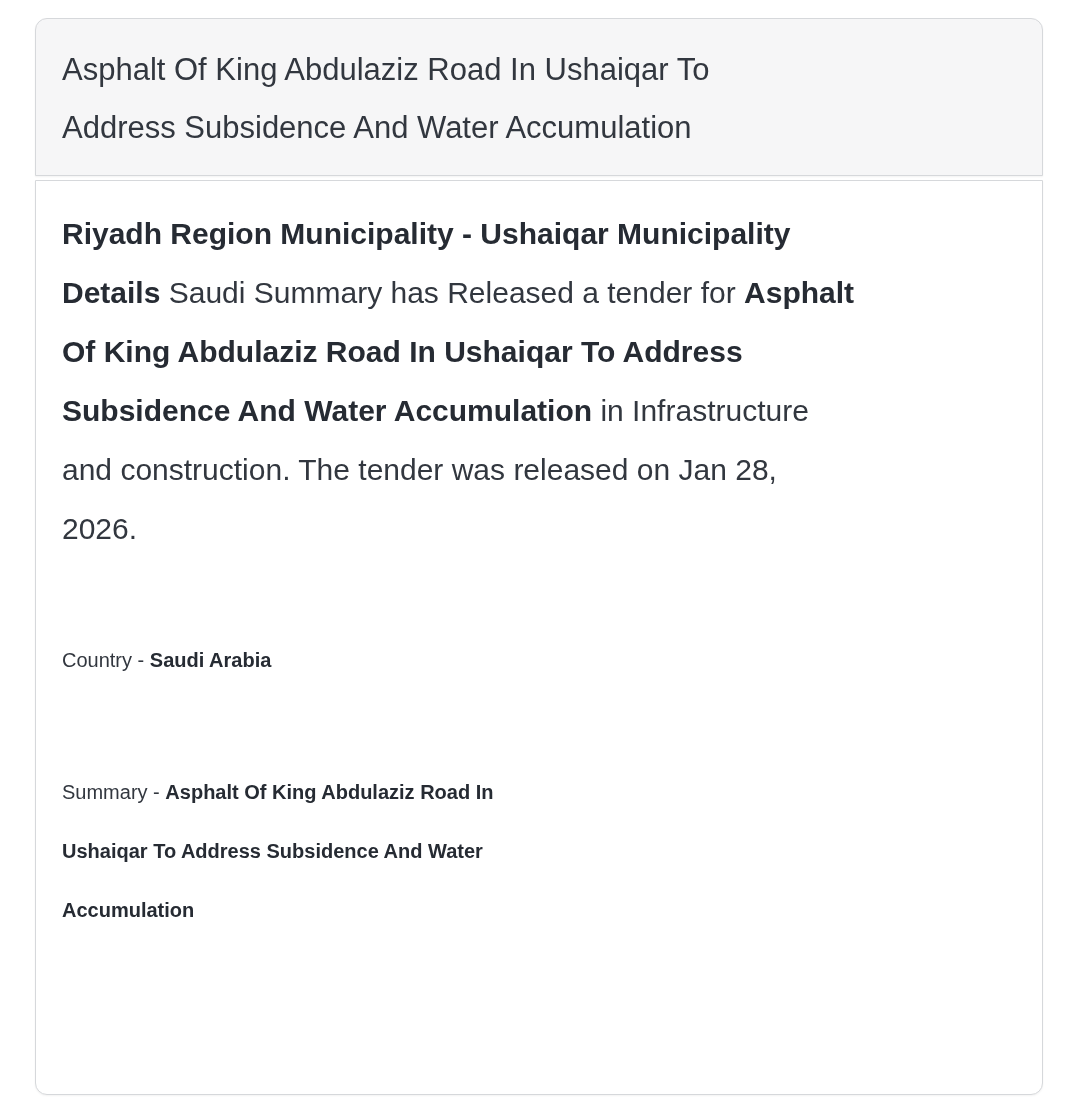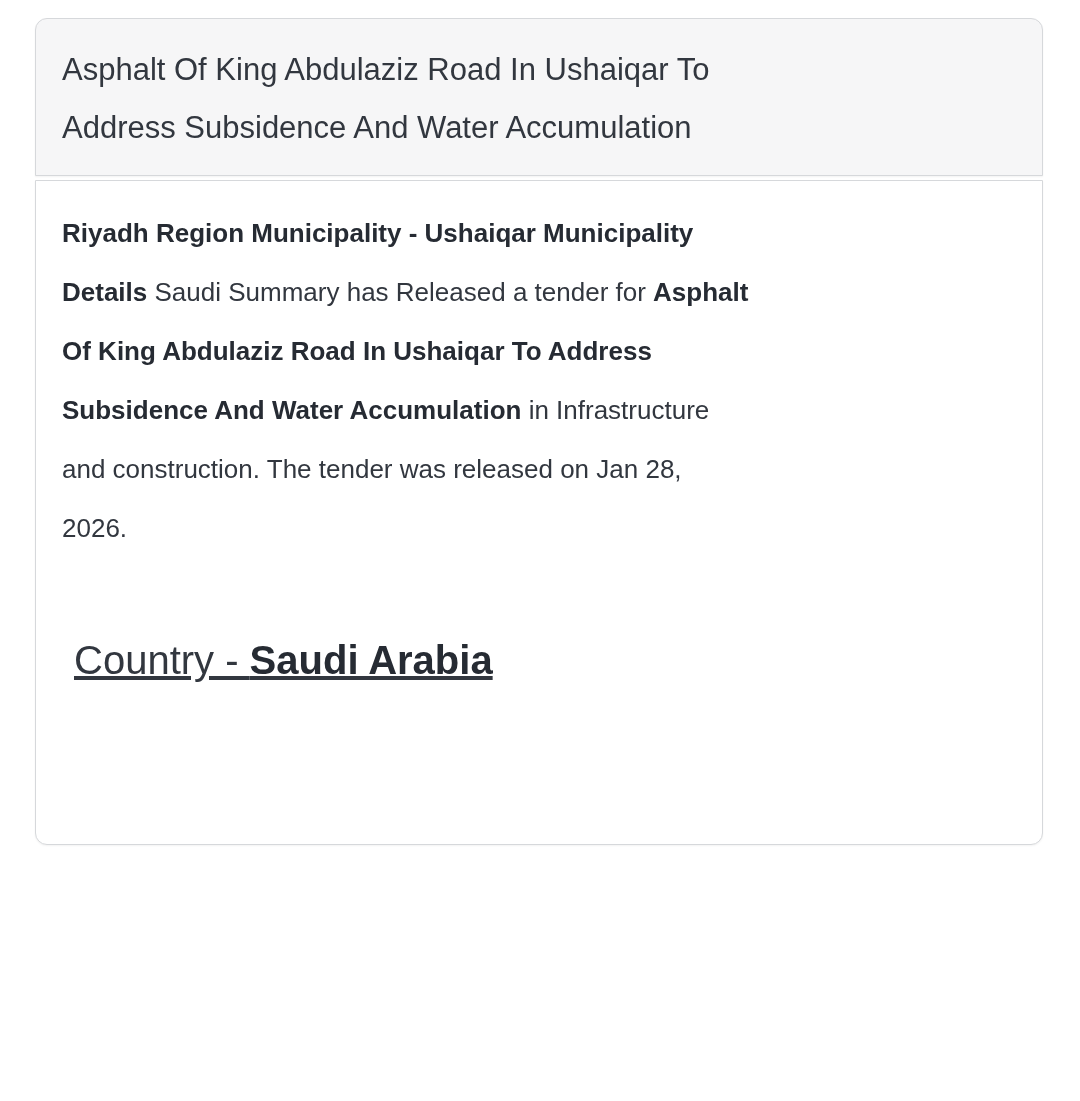--- a/index.html
+++ b/index.html
@@ -36,32 +36,31 @@
   .card-body {
     box-sizing: border-box;
     background: #ffffff;
     border: 1px solid #d6d8db;
     border-radius: 0 0 12px 12px;
     padding: 23px 26px 22px 26px;
     box-shadow: 0 1px 2px rgba(0,0,0,0.05);
   }
   .desc {
     margin: 0 0 14px 0;
-    font-size: 26px;
+    font-size: 30px;
     line-height: 59px;
     color: #32373f;
     white-space: pre-line;
   }
   .detail-row {
-    margin: 0 0 14px 12px;
-    font-size: 40px;
+    margin: 0 0 14px 0;
+    font-size: 20px;
     line-height: 59px;
     color: #32373f;
     white-space: pre-line;
-    text-decoration: underline;
   }
   .detail-row:last-child { margin-bottom: 0; }
   .b, .row-value {
     font-weight: 700;
     color: #262b33;
   }
 </style>
 </head>
 <body>
 
@@ -78,20 +77,25 @@
 Details</span><span> Saudi Summary has Released a tender for </span><span class="b">Asphalt
 Of King Abdulaziz Road In Ushaiqar To Address
 Subsidence And Water Accumulation</span><span> in Infrastructure
 and construction. The tender was released on Jan 28,
 2026.</span></p>
 
     <p class="detail-row">
       <span class="row-label">Country - </span><span class="row-value">Saudi Arabia</span>
     </p>
 
+    <p class="detail-row">
+      <span class="row-label">Summary - </span><span class="row-value">Asphalt Of King Abdulaziz Road In
+Ushaiqar To Address Subsidence And Water
+Accumulation</span>
+    </p>
 
 
     <p class="detail-row">
       
     </p>
 
   </div>
 </div>
 
 </body></html>

